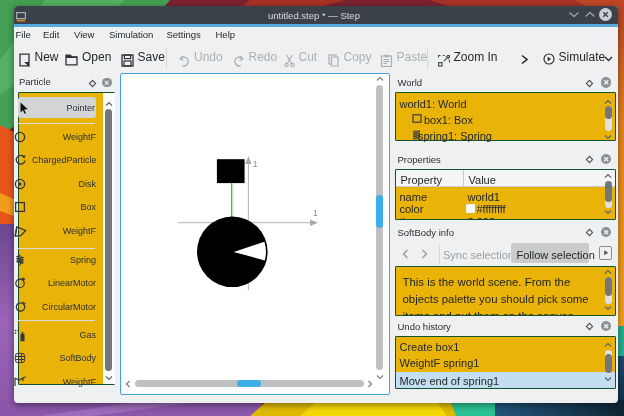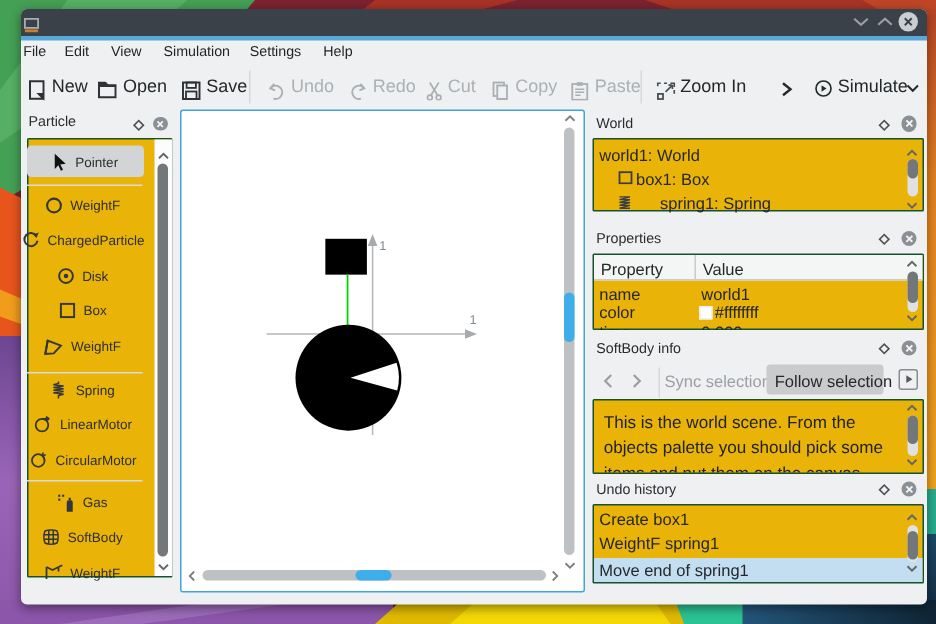--- a/index.html
+++ b/index.html
@@ -10,21 +10,21 @@
 #title{position:absolute;left:0;top:3.5px;width:600px;text-align:center;font-size:9.5px;color:#d9dcdf}
 .mi{position:absolute;top:23px;font-size:9.5px;color:#1f2326}
 .tbt{position:absolute;top:42px;height:19px;line-height:19px;font-size:12px;color:#24282b}
 .tbt.dis{color:#abb0b4}
 .tsep{position:absolute;top:41px;width:1px;height:22px;background:#d6d8d9}
 .hdr{position:absolute;font-size:9.5px;color:#292d31}
 .pnl{position:absolute;background:#eab308;border:1px solid #14532d;border-radius:1px}
 .trw{position:absolute;font-size:11px;color:#24282b}
 .gry{color:#9aa0a5}
 svg{display:block}
-.prow{display:flex;align-items:center;justify-content:center;position:absolute;left:0px;width:82px;height:12px}
+.prow{display:flex;align-items:center;justify-content:space-between;position:absolute;left:0px;width:82px;height:12px}
 .prow span{font-size:9px;color:#2c3034;margin-left:5px;white-space:nowrap}.prow svg{flex-shrink:0}
 .psep{position:absolute;left:4px;width:77px;height:1px;background:#d9dbdc}
 </style></head>
 <body>
 
 <svg class="abs" style="left:0;top:0" width="624" height="416" viewBox="0 0 624 416">
 <defs>
 <linearGradient id="rg" x1="0" y1="0" x2="0" y2="1">
   <stop offset="0" stop-color="#b84426"></stop>
         <stop offset="0.35" stop-color="#e5821e"></stop>
@@ -60,20 +60,21 @@
 <polygon points="40,416 150,400 210,400 95,416" fill="#9c6cba"></polygon>
 <polygon points="250,416 268,400 452,400 464,416" fill="#e0ba00"></polygon>
 <polygon points="300,416 318,400 436,400 447,416" fill="#f3d806"></polygon>
 <polygon points="456,416 450,400 496,400 504,416" fill="#2cc293"></polygon>
 <rect x="495" y="400" width="129" height="16" fill="url(#bn)"></rect>
 </svg>
 
 <div id="win">
  <div id="titlebar"></div>
  <div id="bluebar"></div>
+ <div id="title">untitled.step * — Step</div>
 
  <svg class="abs" style="left:1.5px;top:5.5px" width="10" height="10" viewBox="0 0 10 10">
    <rect x="0.6" y="0.6" width="8.8" height="6" fill="none" stroke="#a7adb2" stroke-width="1.2"></rect>
    <rect x="0.6" y="7.6" width="8.8" height="1.9" fill="#c8812a"></rect>
  </svg>
 
  <svg class="abs" style="left:554px;top:5px" width="12" height="7" viewBox="0 0 12 7">
       <path d="M1.5 1.5 L6 5.5 L10.5 1.5" fill="none" stroke="#989ea3" stroke-width="1.5"></path>
     </svg>
  <svg class="abs" style="left:570px;top:5px" width="12" height="7" viewBox="0 0 12 7">
@@ -307,21 +308,21 @@
       </svg>
   <div class="pnl" style="left:381px;top:85.5px;width:221px;height:49.8px"></div>
   <div class="trw" style="left:385.5px;top:92px">world1: World</div>
   <svg class="abs" style="left:397.5px;top:107.5px" width="10" height="9" viewBox="0 0 10 9">
         <rect x="1" y="0.8" width="8" height="7.4" fill="none" stroke="#3a3e42" stroke-width="1.2"></rect>
       </svg>
   <div class="trw" style="left:410px;top:107.8px">box1: Box</div>
   <svg class="abs" style="left:398px;top:123.5px" width="9" height="10" viewBox="0 0 9 10">
         <path d="M1 1.2 H8 L1 3.1 H8 L1 5 H8 L1 6.9 H8 L1 8.8 H8" fill="none" stroke="#3a3e42" stroke-width="0.9"></path>
       </svg>
-  <div class="trw" style="left:426px;top:124px">spring1: Spring</div>
+  <div class="trw" style="left:404px;top:124px">spring1: Spring</div>
   <svg class="abs" style="left:590px;top:93px" width="8" height="6" viewBox="0 0 8 6">
         <path d="M1 4.5 L4 1.5 L7 4.5" fill="none" stroke="#60656a" stroke-width="1.2"></path>
       </svg>
   <div class="abs" style="left:590.5px;top:99.5px;width:7px;height:25px;background:#dfe1e3;border-radius:3.5px"></div>
   <div class="abs" style="left:590.5px;top:99.5px;width:7px;height:13.5px;background:#72777b;border-radius:3.5px"></div>
   <svg class="abs" style="left:590px;top:127.5px" width="8" height="6" viewBox="0 0 8 6">
         <path d="M1 1.5 L4 4.5 L7 1.5" fill="none" stroke="#60656a" stroke-width="1.2"></path>
       </svg>
 
   <div class="hdr" style="left:383.5px;top:147.5px">Properties</div>

